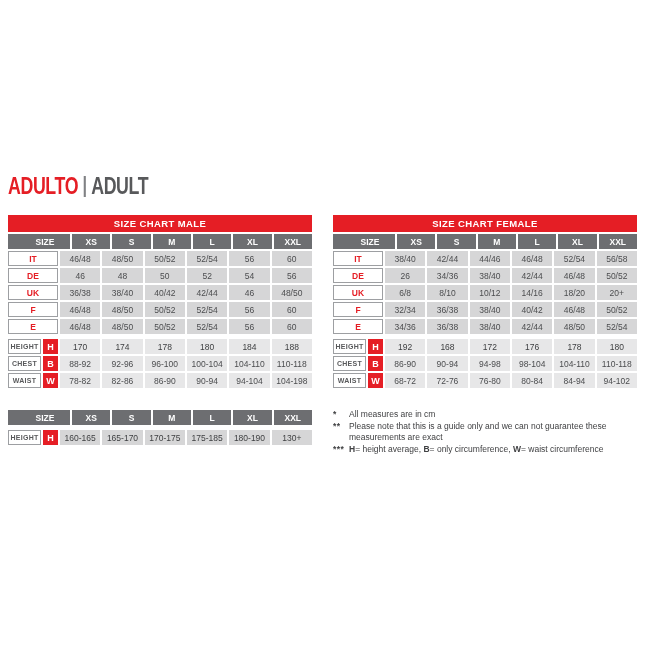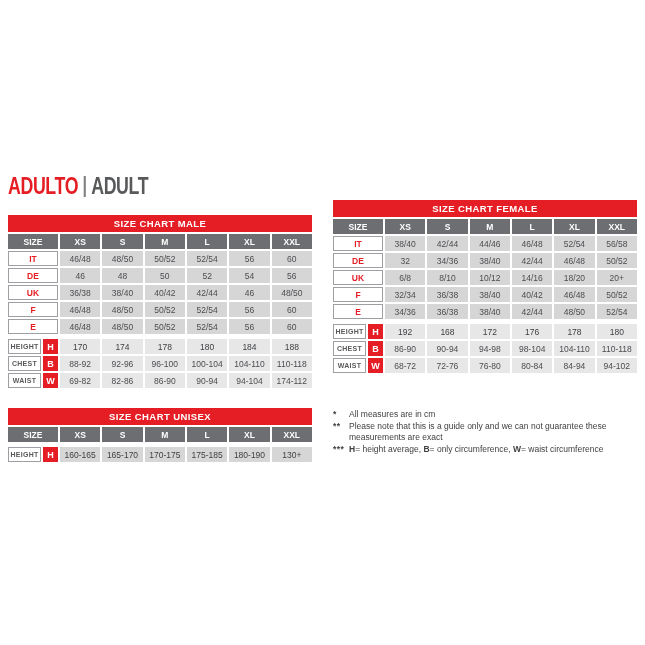--- a/index.html
+++ b/index.html
@@ -16,38 +16,38 @@
     transform:scaleX(0.74); transform-origin:0 50%;
     white-space:nowrap;
   }
   .t-red  { color:var(--red); }
   .t-sep  { color:#808184; font-weight:bold; font-size:22px; position:relative; top:-1px; }
   .t-gray { color:var(--titlegray); }
 
   
   .size-table { position:absolute; width:304px;border-radius:31px; }
   #table-male   { left:8px;   top:215px; }
-  #table-female { left:333px; top:200px; }
+  #table-female { left:333px; top:215px; }
   #table-unisex { left:8px;   top:408px; }
 
   .tbar {
     height:17px; background:var(--red); color:#ffffff;
     font-size:9.5px; font-weight:bold; letter-spacing:0.4px;
     display:flex; align-items:center; justify-content:center;
   }
   .trow { display:flex; gap:2px; height:15px; margin-top:2px; }
   .trow.measure-first { margin-top:5px; }
 
   .labelcol { width:50px; flex:0 0 50px; display:flex; gap:2px; }
 
   .hcell {
     background:var(--hdrgray); color:#ffffff; font-weight:bold; font-size:8.5px;
     display:flex; align-items:center; justify-content:center; flex:1;
   }
-  .hcell.size-h { flex:0 0 50px; }
+  .hcell.size-h { flex:0 0 50px;padding-left:12px; }
 
   .labelbox {
     flex:1; background:#ffffff; border:1px solid var(--boxborder); box-sizing:border-box;
     color:var(--red); font-weight:bold; font-size:8.5px;
     display:flex; align-items:center; justify-content:center;
   }
   .labelbox.measure { color:var(--titlegray); font-size:7px; letter-spacing:0.3px; }
 
   .redbox {
     flex:0 0 15px; background:var(--red); color:#ffffff;
@@ -171,26 +171,26 @@
         <div class="vcell light">96-100</div>
         <div class="vcell light">100-104</div>
         <div class="vcell light">104-110</div>
         <div class="vcell light">110-118</div>
       </div>
       <div class="trow">
         <div class="labelcol">
           <div class="labelbox measure">WAIST</div>
           <div class="redbox">W</div>
         </div>
-        <div class="vcell light">69-82</div>
+        <div class="vcell light">78-82</div>
         <div class="vcell light">82-86</div>
         <div class="vcell light">86-90</div>
         <div class="vcell light">90-94</div>
         <div class="vcell light">94-104</div>
-        <div class="vcell light">174-112</div>
+        <div class="vcell light">104-198</div>
       </div>
     </div>
   <div class="size-table" id="table-female">
       <div class="tbar">SIZE CHART FEMALE</div>
       <div class="trow">
         <div class="hcell size-h">SIZE</div>
         <div class="hcell">XS</div>
         <div class="hcell">S</div>
         <div class="hcell">M</div>
         <div class="hcell">L</div>
@@ -205,21 +205,21 @@
         <div class="vcell">42/44</div>
         <div class="vcell">44/46</div>
         <div class="vcell">46/48</div>
         <div class="vcell">52/54</div>
         <div class="vcell">56/58</div>
       </div>
       <div class="trow">
         <div class="labelcol">
           <div class="labelbox">DE</div>
         </div>
-        <div class="vcell">32</div>
+        <div class="vcell">26</div>
         <div class="vcell">34/36</div>
         <div class="vcell">38/40</div>
         <div class="vcell">42/44</div>
         <div class="vcell">46/48</div>
         <div class="vcell">50/52</div>
       </div>
       <div class="trow">
         <div class="labelcol">
           <div class="labelbox">UK</div>
         </div>
@@ -283,21 +283,20 @@
         </div>
         <div class="vcell light">68-72</div>
         <div class="vcell light">72-76</div>
         <div class="vcell light">76-80</div>
         <div class="vcell light">80-84</div>
         <div class="vcell light">84-94</div>
         <div class="vcell light">94-102</div>
       </div>
     </div>
   <div class="size-table" id="table-unisex">
-      <div class="tbar">SIZE CHART UNISEX</div>
       <div class="trow">
         <div class="hcell size-h">SIZE</div>
         <div class="hcell">XS</div>
         <div class="hcell">S</div>
         <div class="hcell">M</div>
         <div class="hcell">L</div>
         <div class="hcell">XL</div>
         <div class="hcell">XXL</div>
       </div>
       <div class="trow measure-first">

